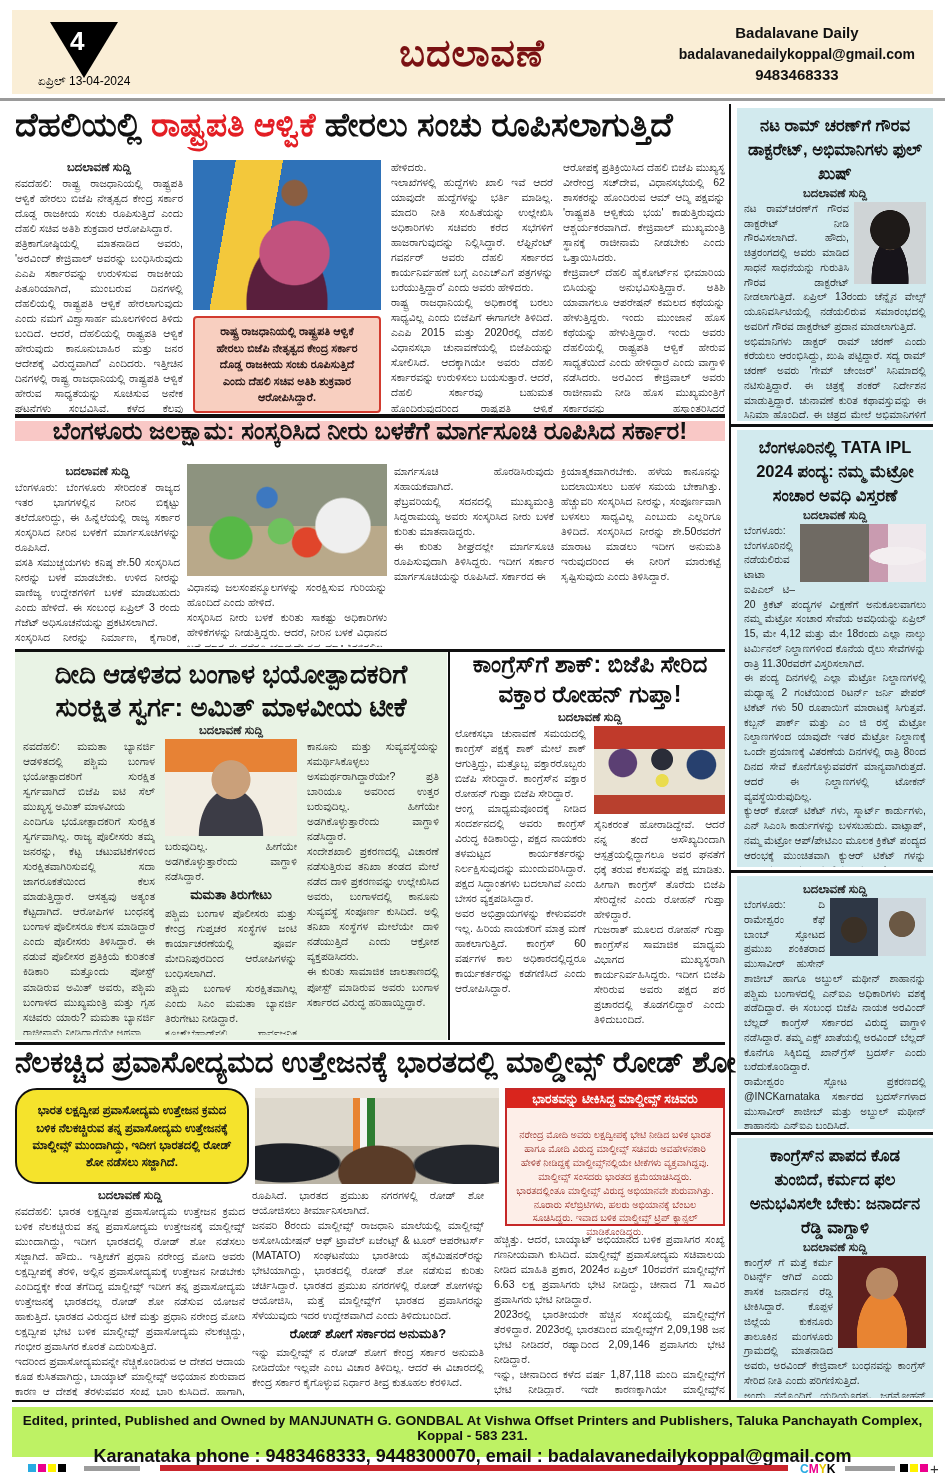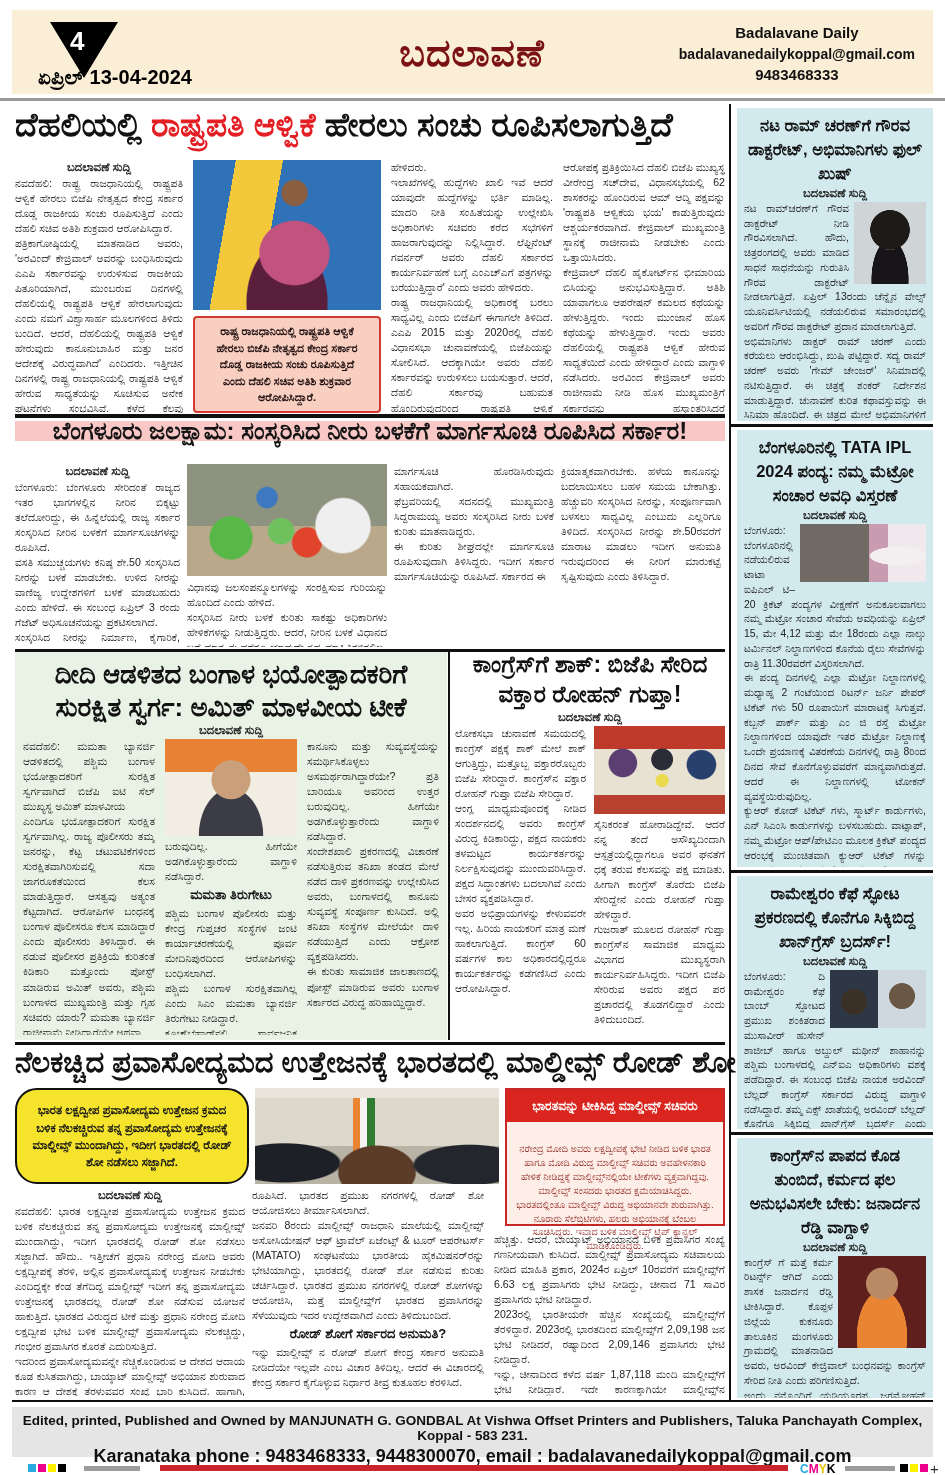--- a/index.html
+++ b/index.html
@@ -3,21 +3,21 @@
 <meta charset="utf-8">
 <style>
   html,body{margin:0;padding:0;background:#ffffff;}
   .page{position:relative;width:945px;height:1475px;background:#fff;overflow:hidden;
         font-family:"Liberation Sans","DejaVu Sans",sans-serif;color:#1c1c1c;}
   
   .masthead-band{position:absolute;left:12px;top:10px;width:921px;height:84px;background:#faeed6;}
   .pageno-tri{position:absolute;left:38px;top:12px;width:0;height:0;
       border-left:34px solid transparent;border-right:34px solid transparent;border-top:56px solid #000;}
   .pageno{position:absolute;left:58px;top:16px;color:#fff;font-size:26px;font-weight:bold;}
-  .edition-date{position:absolute;left:26px;top:56px;font-size:20px;font-weight:bold;color:#000;}
+  .edition-date{position:absolute;left:26px;top:64px;font-size:12px;font-weight:normal;color:#000;}
   .masthead-title{position:absolute;left:0;right:1px;top:22px;text-align:center;
       font-size:38px;font-weight:bold;color:#7a1113;letter-spacing:1px;}
   .mast-right{position:absolute;right:18px;top:12px;text-align:center;line-height:1.45;color:#111;}
   .mast-right .l1{font-size:15px;font-weight:bold;}
   .mast-right .l2{font-size:14px;font-weight:bold;}
   .mast-right .l3{font-size:15px;font-weight:bold;}
   .header-rule{position:absolute;left:0;top:98px;width:945px;height:3px;background:#9a9a9a;}
   
   .kn{white-space:pre-line;}
   .byline{text-align:center;font-weight:bold;font-size:11.5px;margin:1px 0 2px 0;color:#222;}
@@ -94,21 +94,21 @@
      background:
        linear-gradient(180deg,#e9e4da 0 10%,transparent 10%),
        radial-gradient(ellipse at 12% 78%, #1d2026 0 18%, transparent 19%),
        radial-gradient(ellipse at 88% 80%, #23262c 0 18%, transparent 19%),
        radial-gradient(ellipse at 50% 88%, #5a3c28 0 22%, transparent 23%),
        linear-gradient(90deg, transparent 0 40%, #e88432 40% 43%, #f5f5f5 43% 46%, #2e7d32 46% 49%, transparent 49%),
        linear-gradient(180deg,#ddd8cc 0 60%,#b9b3a5 60% 100%);}
   .a5-red{position:absolute;left:505px;top:1088px;width:220px;height:138px;background:#fdeee8;
       border:2px solid #c62828;box-sizing:border-box;}
   .a5-red .ttl{background:#d9251d;color:#fff;font-weight:bold;font-size:12.4px;text-align:center;
-      padding:9px 2px;}
+      padding:2px 2px;}
   .a5-red .bd{padding:20px 7px;font-size:9.6px;line-height:1.45;text-align:center;color:#8a1a12;font-weight:normal;}
   .a5-col{position:absolute;overflow:hidden;}
   .a5-c1{left:15px;top:1188px;width:230px;height:208px;}
   .a5-c2{left:252px;top:1188px;width:232px;height:208px;}
   .a5-c3{left:494px;top:1232px;width:231px;height:164px;}
   
   .rail-box{position:absolute;left:737px;width:196px;background:#d2eaee;box-sizing:border-box;
       padding:6px 7px;overflow:hidden;}
   .rail-head{font-size:16.5px;font-weight:bold;text-align:center;line-height:1.45;color:#121212;}
   .rail-body{font-size:10.4px;line-height:1.42;text-align:justify;color:#222;}
@@ -127,21 +127,21 @@
      background:
        radial-gradient(circle at 25% 55%, #3a3026 0 16%, transparent 17%),
        radial-gradient(circle at 75% 45%, #6b5844 0 16%, transparent 17%),
        linear-gradient(90deg,#2e3745 0 50%,#cfd8de 50% 100%);}
   .ph-reddy{float:right;width:88px;height:92px;margin:0 0 3px 5px;
      background:
        radial-gradient(circle at 50% 30%, #b98a64 0 20%, transparent 21%),
        radial-gradient(ellipse at 50% 88%, #e88432 0 40%, transparent 41%),
        linear-gradient(180deg,#5e1f1d 0 100%);}
   
-  .footer-band{position:absolute;left:12px;top:1407px;width:921px;height:50px;background:#e5e5e5;
+  .footer-band{position:absolute;left:12px;top:1407px;width:921px;height:50px;background:#bef264;
       text-align:center;color:#111;}
   .footer-band .f1{font-size:13.5px;font-weight:bold;margin-top:6px;}
   .footer-band .f2{font-size:18px;font-weight:bold;margin-top:3px;text-align:center;}
   .reg-strip{position:absolute;left:0;top:1462px;width:945px;height:12px;}
   .sq{position:absolute;top:2px;width:8px;height:8px;}
   .graybar{position:absolute;top:4px;height:5px;background:#9c9c9c;}
   .redbar{position:absolute;left:160px;top:3px;width:628px;height:6px;background:#c9252c;}
   .cmyk{position:absolute;left:800px;top:0;font-size:12px;font-weight:bold;}
   .cmyk span:nth-child(1){color:#29abe2;}
   .cmyk span:nth-child(2){color:#ec008c;}
@@ -304,21 +304,20 @@
     <div class="rail-head kn">ಬೆಂಗಳೂರಿನಲ್ಲಿ TATA IPL 2024 ಪಂದ್ಯ: ನಮ್ಮ ಮೆಟ್ರೋ ಸಂಚಾರ ಅವಧಿ ವಿಸ್ತರಣೆ</div>
     <div class="byline kn">ಬದಲಾವಣೆ ಸುದ್ದಿ</div>
     <div class="ph ph-metro"></div>
     <div class="rail-body kn">ಬೆಂಗಳೂರು: ಬೆಂಗಳೂರಿನಲ್ಲಿ ನಡೆಯಲಿರುವ ಟಾಟಾ ಐಪಿಎಲ್ ಟಿ–20 ಕ್ರಿಕೆಟ್ ಪಂದ್ಯಗಳ ವೀಕ್ಷಣೆಗೆ ಅನುಕೂಲವಾಗಲು ನಮ್ಮ ಮೆಟ್ರೋ ಸಂಚಾರ ಸೇವೆಯ ಅವಧಿಯನ್ನು ಏಪ್ರಿಲ್ 15, ಮೇ 4,12 ಮತ್ತು ಮೇ 18ರಂದು ಎಲ್ಲಾ ನಾಲ್ಕು ಟರ್ಮಿನಲ್ ನಿಲ್ದಾಣಗಳಿಂದ ಕೊನೆಯ ರೈಲು ಸೇವೆಗಳನ್ನು ರಾತ್ರಿ 11.30ರವರೆಗೆ ವಿಸ್ತರಿಸಲಾಗಿದೆ.
 ಈ ಪಂದ್ಯ ದಿನಗಳಲ್ಲಿ ಎಲ್ಲಾ ಮೆಟ್ರೋ ನಿಲ್ದಾಣಗಳಲ್ಲಿ ಮಧ್ಯಾಹ್ನ 2 ಗಂಟೆಯಿಂದ ರಿಟರ್ನ್ ಜರ್ನಿ ಪೇಪರ್ ಟಿಕೆಟ್ ಗಳು 50 ರೂಪಾಯಿಗೆ ಮಾರಾಟಕ್ಕೆ ಸಿಗುತ್ತವೆ. ಕಬ್ಬನ್ ಪಾರ್ಕ್ ಮತ್ತು ಎಂ ಜಿ ರಸ್ತೆ ಮೆಟ್ರೋ ನಿಲ್ದಾಣಗಳಿಂದ ಯಾವುದೇ ಇತರ ಮೆಟ್ರೋ ನಿಲ್ದಾಣಕ್ಕೆ ಒಂದೇ ಪ್ರಯಾಣಕ್ಕೆ ವಿತರಣೆಯ ದಿನಗಳಲ್ಲಿ ರಾತ್ರಿ 8ರಿಂದ ದಿನದ ಸೇವೆ ಕೊನೆಗೊಳ್ಳುವವರೆಗೆ ಮಾನ್ಯವಾಗಿರುತ್ತದೆ. ಆದರೆ ಈ ನಿಲ್ದಾಣಗಳಲ್ಲಿ ಟೋಕನ್ ವ್ಯವಸ್ಥೆಯಿರುವುದಿಲ್ಲ.
 ಕ್ಯುಆರ್ ಕೋಡ್ ಟಿಕೆಟ್ ಗಳು, ಸ್ಮಾರ್ಟ್ ಕಾರ್ಡುಗಳು, ಎನ್ ಸಿಎಂಸಿ ಕಾರ್ಡುಗಳನ್ನು ಬಳಸಬಹುದು. ವಾಟ್ಸಾಪ್, ನಮ್ಮ ಮೆಟ್ರೋ ಆಪ್/ಪೇಟಿಎಂ ಮೂಲಕ ಕ್ರಿಕೆಟ್ ಪಂದ್ಯದ ಆರಂಭಕ್ಕೆ ಮುಂಚಿತವಾಗಿ ಕ್ಯುಆರ್ ಟಿಕೆಟ್ ಗಳನ್ನು ಖರೀದಿಸಲು ಸಾರ್ವಜನಿಕರಿಗೆ ಸೂಚಿಸಲಾಗಿದೆ.</div>
   </div>
   <div class="hdiv" style="left:729px;top:870px;width:204px;height:3px;"></div>
 
   <div class="rail-box" style="top:876px;height:253px;">
-    <div class="rail-head kn">ರಾಮೇಶ್ವರಂ ಕೆಫೆ ಸ್ಫೋಟ ಪ್ರಕರಣದಲ್ಲಿ ಕೊನೆಗೂ ಸಿಕ್ಕಿಬಿದ್ದ ಖಾನ್‌ಗ್ರೆಸ್ ಬ್ರದರ್ಸ್!</div>
     <div class="byline kn">ಬದಲಾವಣೆ ಸುದ್ದಿ</div>
     <div class="ph ph-suspects"></div>
     <div class="rail-body kn">ಬೆಂಗಳೂರು: ದಿ ರಾಮೇಶ್ವರಂ ಕೆಫೆ ಬಾಂಬ್ ಸ್ಫೋಟದ ಪ್ರಮುಖ ಶಂಕಿತರಾದ ಮುಸಾವೀರ್ ಹುಸೇನ್ ಶಾಜೀಬ್ ಹಾಗೂ ಅಬ್ದುಲ್ ಮಥೀನ್ ಶಾಹಾನನ್ನು ಪಶ್ಚಿಮ ಬಂಗಾಳದಲ್ಲಿ ಎನ್‌ಐಎ ಅಧಿಕಾರಿಗಳು ವಶಕ್ಕೆ ಪಡೆದಿದ್ದಾರೆ. ಈ ಸಂಬಂಧ ಬಿಜೆಪಿ ನಾಯಕ ಅರವಿಂದ್ ಬೆಲ್ಲದ್ ಕಾಂಗ್ರೆಸ್ ಸರ್ಕಾರದ ವಿರುದ್ಧ ವಾಗ್ದಾಳಿ ನಡೆಸಿದ್ದಾರೆ. ತಮ್ಮ ಎಕ್ಸ್ ಖಾತೆಯಲ್ಲಿ ಅರವಿಂದ್ ಬೆಲ್ಲದ್ ಕೊನೆಗೂ ಸಿಕ್ಕಿಬಿದ್ದ ಖಾನ್‌ಗ್ರೆಸ್ ಬ್ರದರ್ಸ್ ಎಂದು ಬರೆದುಕೊಂಡಿದ್ದಾರೆ.
 ರಾಮೇಶ್ವರಂ ಸ್ಫೋಟ ಪ್ರಕರಣದಲ್ಲಿ @INCKarnataka ಸರ್ಕಾರದ ಬ್ರದರ್ಸ್‌ಗಳಾದ ಮುಸಾವೀರ್ ಶಾಜೀಬ್ ಮತ್ತು ಅಬ್ದುಲ್ ಮಥೀನ್ ಶಾಹಾನನ್ನು ಎನ್‌ಐಎ ಬಂಧಿಸಿದೆ.</div>
   </div>
   <div class="hdiv" style="left:729px;top:1132px;width:204px;height:3px;"></div>
 
   <div class="rail-box" style="top:1138px;height:260px;">
     <div class="rail-head kn">ಕಾಂಗ್ರೆಸ್‌ನ ಪಾಪದ ಕೊಡ ತುಂಬಿದೆ, ಕರ್ಮದ ಫಲ ಅನುಭವಿಸಲೇ ಬೇಕು: ಜನಾರ್ದನ ರೆಡ್ಡಿ ವಾಗ್ದಾಳಿ</div>
     <div class="byline kn">ಬದಲಾವಣೆ ಸುದ್ದಿ</div>

